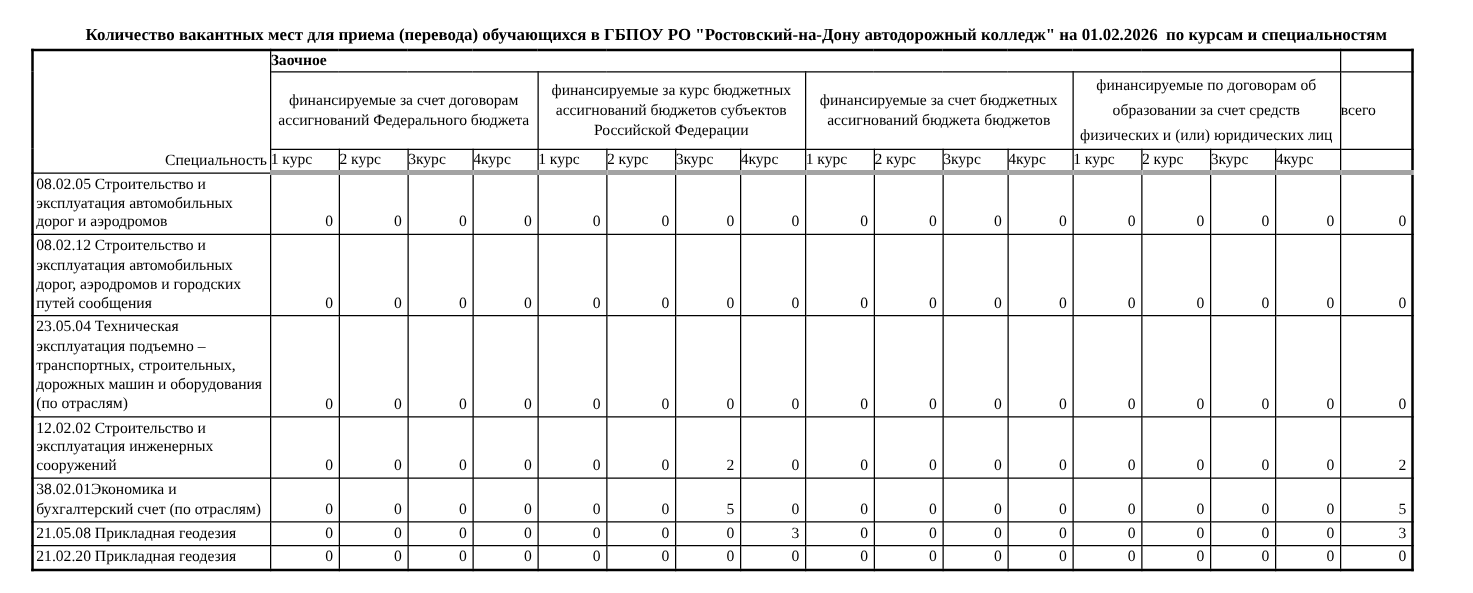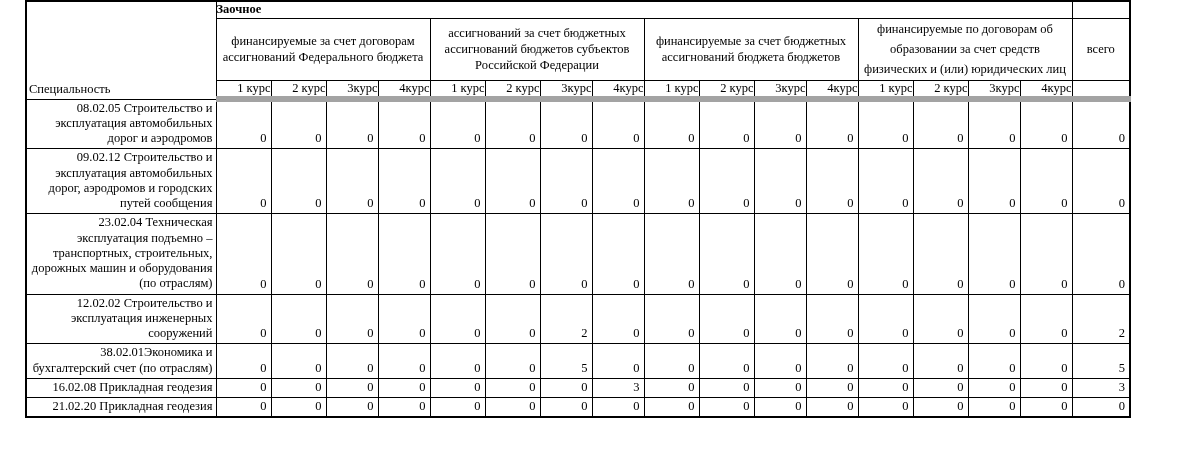--- a/index.html
+++ b/index.html
@@ -27,67 +27,68 @@
   table.vac td {
     border: 1px solid #000;
     font-size: 12.5px;
     overflow: hidden;
   }
   
   td.gs { border-left: 2px solid #000; }
   
   td.spec-hdr {
     vertical-align: bottom;
-    text-align: left;
+    text-align: right;
     padding: 0 2px 2px 2px;
   }
   td.form-hdr {
     font-weight: bold;
     text-align: left;
     height: 17px;
     padding: 0;
   }
   td.corner { height: 17px; }
   td.ghdr {
     text-align: center;
     vertical-align: middle;
     height: 62px;
     line-height: 1.3;
     padding: 0 4px;
   }
   td.ghdr.g4 { line-height: 1.62; padding: 0 2px; }
   td.total-hdr {
-    text-align: center;
+    text-align: left;
     vertical-align: middle;
   }
   tr.courses-row td {
     height: 19px;
-    text-align: right;
+    text-align: left;
     padding: 0;
-    border-bottom: 6px solid #a3a3a3;
+    border-bottom: 4px solid #a3a3a3;
   }
   
   tbody td { border-bottom: 2px solid #000; }
   td.spec {
-    text-align: right;
+    text-align: left;
     vertical-align: bottom;
     padding: 1px 3px 2px 2px;
     line-height: 1.22;
   }
   td.num {
     text-align: right;
     vertical-align: bottom;
     padding: 1px 4px 2px 1px;
   }
 </style>
 </head>
 <body>
 
 <div class="page">
 
+  <div class="title">Количество вакантных мест для приема (перевода) обучающихся в ГБПОУ РО "Ростовский-на-Дону автодорожный колледж" на 01.02.2026  по курсам и специальностям</div>
 
   <table class="vac">
     <colgroup>
       <col style="width:190px">
       <col style="width:55px">
         <col style="width:55px">
         <col style="width:52px">
         <col style="width:52px">
       <col style="width:55px">
         <col style="width:55px">
@@ -104,21 +105,21 @@
       <col style="width:58px">
     </colgroup>
     <thead>
       <tr>
         <td rowspan="3" class="spec-hdr">Специальность</td>
         <td colspan="16" class="form-hdr">Заочное</td>
         <td class="corner"></td>
       </tr>
       <tr>
         <td colspan="4" class="ghdr">финансируемые за счет договорам ассигнований Федерального бюджета</td>
-        <td colspan="4" class="ghdr gs">ассигнований за счет бюджетных ассигнований бюджетов субъектов Российской Федерации</td>
+        <td colspan="4" class="ghdr gs">финансируемые за курс бюджетных ассигнований бюджетов субъектов Российской Федерации</td>
         <td colspan="4" class="ghdr gs">финансируемые за счет бюджетных ассигнований бюджета бюджетов</td>
         <td colspan="4" class="ghdr gs g4">финансируемые по договорам об образовании за счет средств физических и (или) юридических лиц</td>
         <td class="total-hdr">всего</td>
       </tr>
       <tr class="courses-row">
         <td>1 курс</td>
         <td>2 курс</td>
         <td>3курс</td>
         <td>4курс</td>
         <td class="gs">1 курс</td>
@@ -151,41 +152,41 @@
           <td class="num">0</td>
           <td class="num">0</td>
           <td class="num">0</td>
           <td class="num gs">0</td>
           <td class="num">0</td>
           <td class="num">0</td>
           <td class="num">0</td>
           <td class="num">0</td>
         </tr>
         <tr>
-          <td class="spec">09.02.12 Строительство и эксплуатация автомобильных дорог, аэродромов и городских путей сообщения</td>
-          <td class="num">0</td>
-          <td class="num">0</td>
-          <td class="num">0</td>
-          <td class="num">0</td>
-          <td class="num gs">0</td>
-          <td class="num">0</td>
-          <td class="num">0</td>
-          <td class="num">0</td>
-          <td class="num gs">0</td>
-          <td class="num">0</td>
-          <td class="num">0</td>
-          <td class="num">0</td>
-          <td class="num gs">0</td>
-          <td class="num">0</td>
-          <td class="num">0</td>
-          <td class="num">0</td>
-          <td class="num">0</td>
-        </tr>
-        <tr>
-          <td class="spec">23.02.04 Техническая эксплуатация подъемно – транспортных, строительных, дорожных машин и оборудования (по отраслям)</td>
+          <td class="spec">08.02.12 Строительство и эксплуатация автомобильных дорог, аэродромов и городских путей сообщения</td>
+          <td class="num">0</td>
+          <td class="num">0</td>
+          <td class="num">0</td>
+          <td class="num">0</td>
+          <td class="num gs">0</td>
+          <td class="num">0</td>
+          <td class="num">0</td>
+          <td class="num">0</td>
+          <td class="num gs">0</td>
+          <td class="num">0</td>
+          <td class="num">0</td>
+          <td class="num">0</td>
+          <td class="num gs">0</td>
+          <td class="num">0</td>
+          <td class="num">0</td>
+          <td class="num">0</td>
+          <td class="num">0</td>
+        </tr>
+        <tr>
+          <td class="spec">23.05.04 Техническая эксплуатация подъемно – транспортных, строительных, дорожных машин и оборудования (по отраслям)</td>
           <td class="num">0</td>
           <td class="num">0</td>
           <td class="num">0</td>
           <td class="num">0</td>
           <td class="num gs">0</td>
           <td class="num">0</td>
           <td class="num">0</td>
           <td class="num">0</td>
           <td class="num gs">0</td>
           <td class="num">0</td>
@@ -231,21 +232,21 @@
           <td class="num">0</td>
           <td class="num">0</td>
           <td class="num">0</td>
           <td class="num gs">0</td>
           <td class="num">0</td>
           <td class="num">0</td>
           <td class="num">0</td>
           <td class="num">5</td>
         </tr>
         <tr>
-          <td class="spec">16.02.08 Прикладная геодезия</td>
+          <td class="spec">21.05.08 Прикладная геодезия</td>
           <td class="num">0</td>
           <td class="num">0</td>
           <td class="num">0</td>
           <td class="num">0</td>
           <td class="num gs">0</td>
           <td class="num">0</td>
           <td class="num">0</td>
           <td class="num">3</td>
           <td class="num gs">0</td>
           <td class="num">0</td>

